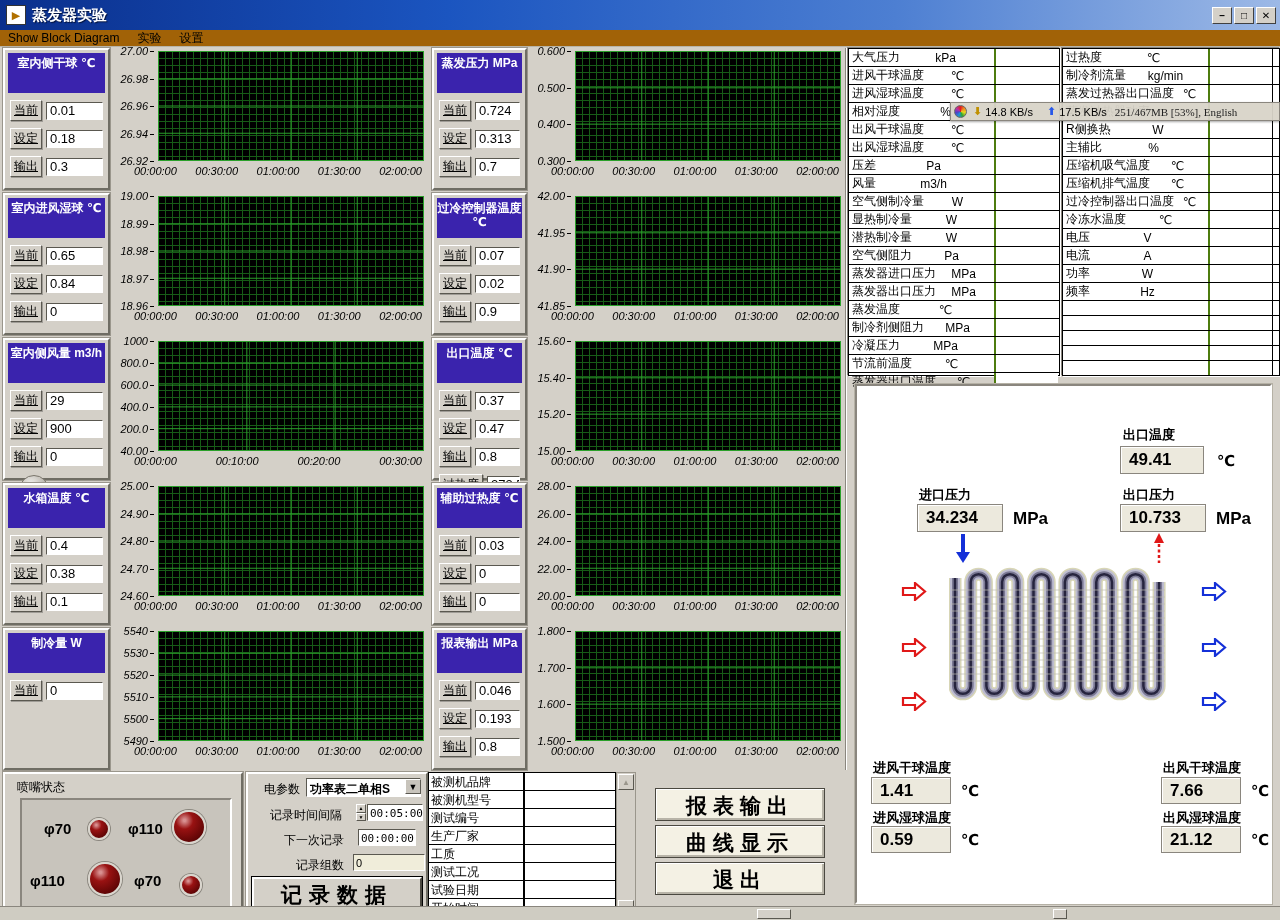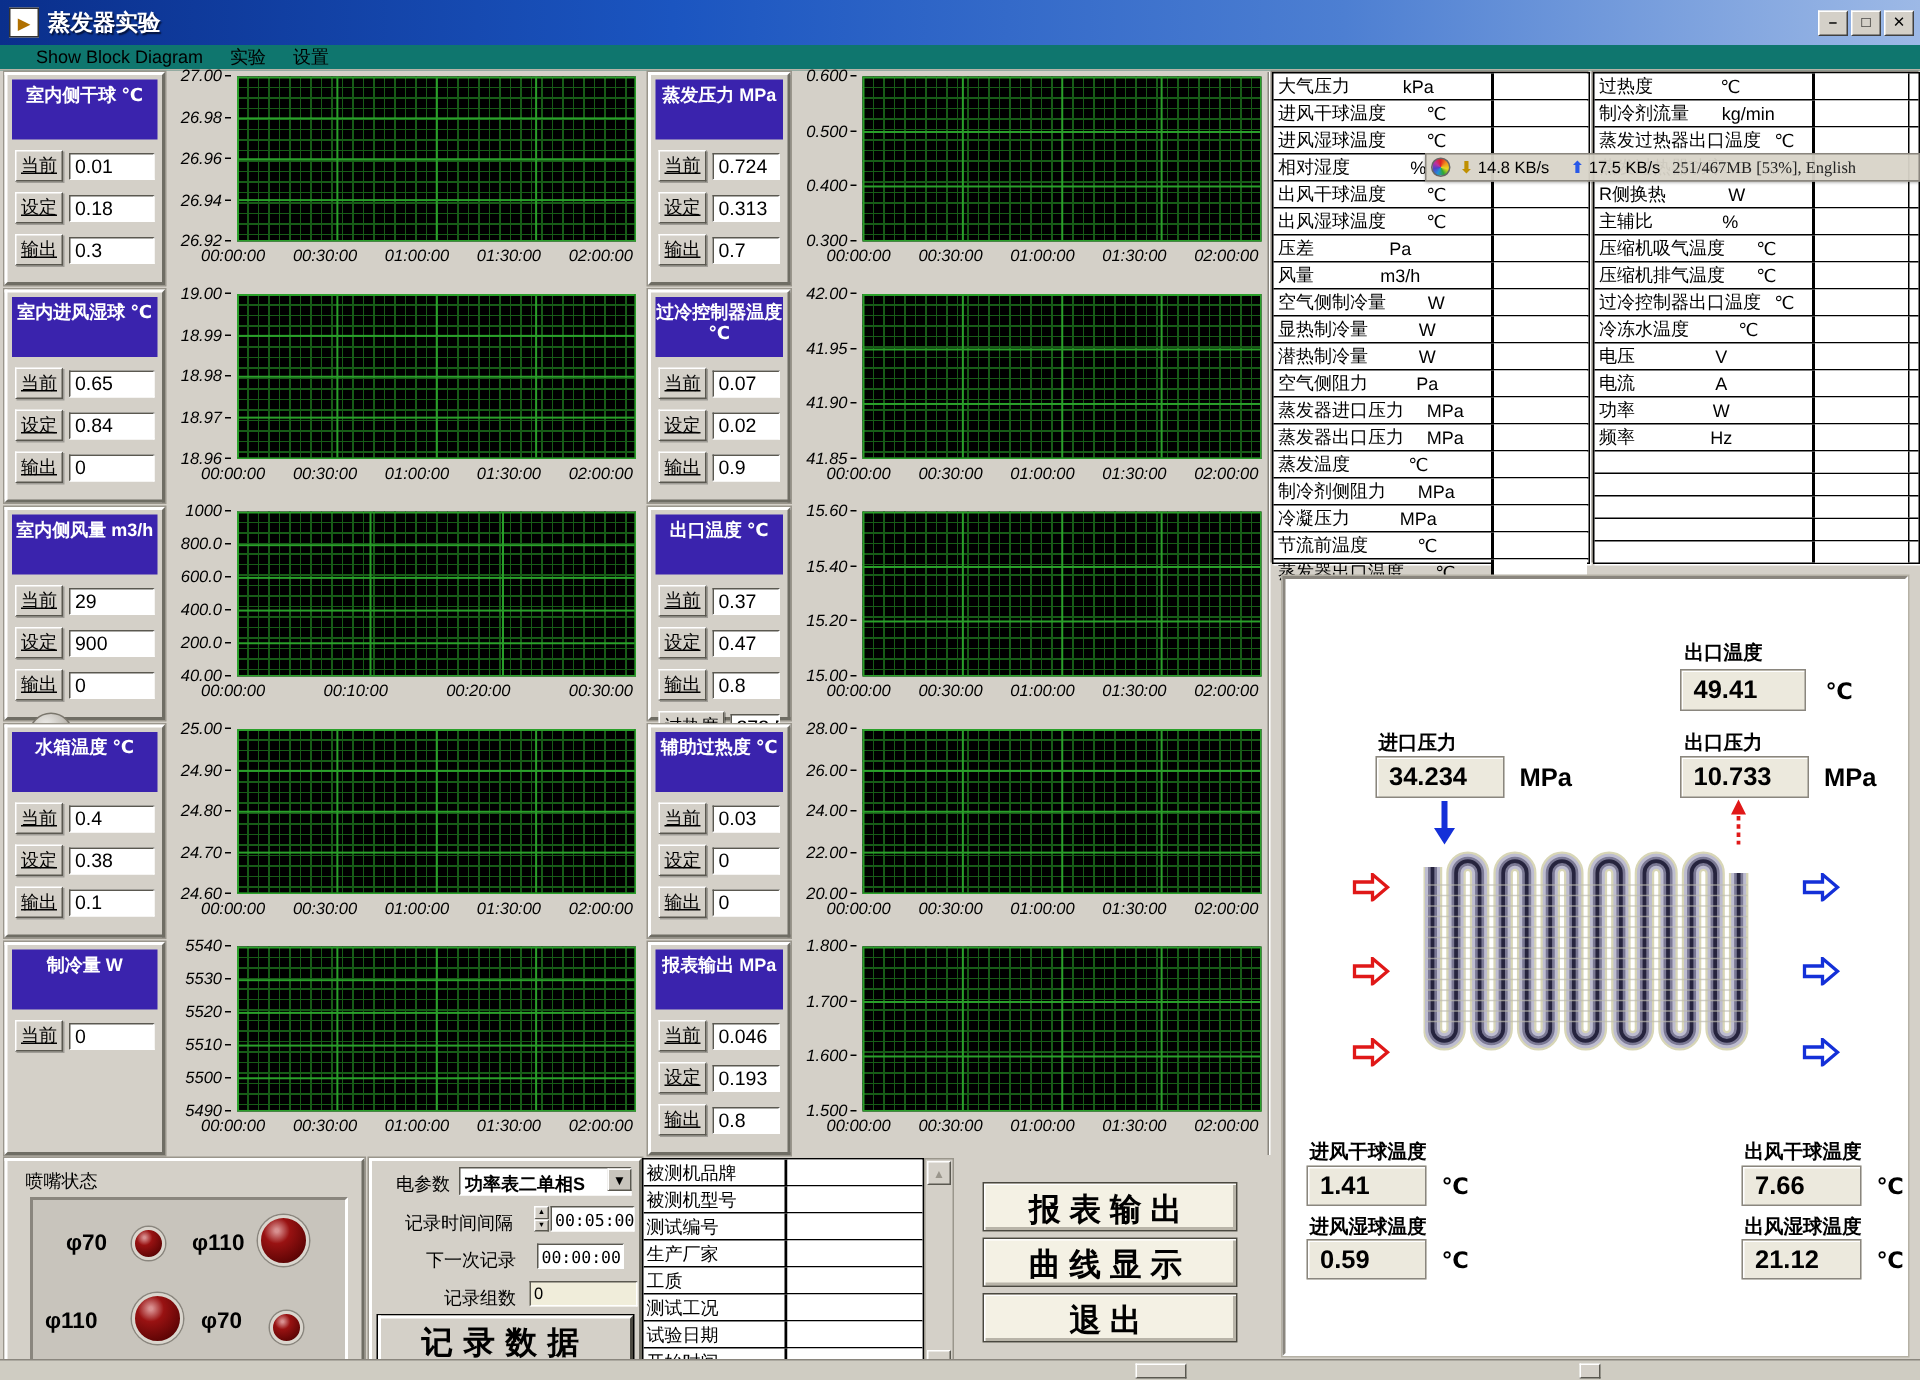--- a/index.html
+++ b/index.html
@@ -10,22 +10,22 @@
   
   .titlebar { position:absolute; left:0; top:0; width:1280px; height:30px;
     background:linear-gradient(90deg,#0a2f8c 0%,#1b55c0 35%,#4d7fd2 70%,#9db9e6 100%);
     display:flex; align-items:center; padding:0 4px; }
   .app-icon { width:20px; height:20px; background:#fff; border:1px solid #333; margin:0 6px 0 2px;
     display:flex; align-items:center; justify-content:center; font-size:11px; color:#b07000; }
   .title-text { color:#fff; font-weight:bold; font-size:15px; text-shadow:1px 1px 1px #04123a; }
   .winbtns { margin-left:auto; display:flex; gap:2px; }
   .winbtn { width:20px; height:17px; background:#d4d0c8; border:1px solid; border-color:#fff #404040 #404040 #fff;
     font-size:10px; font-weight:bold; color:#000; display:flex; align-items:center; justify-content:center; }
-  .menubar { position:absolute; left:0; top:30px; width:1280px; height:17px; background:#0f766e;
-    border-bottom:1px solid #b8b4a8; display:flex; align-items:center; gap:18px; padding-left:24px; font-size:12px; }
+  .menubar { position:absolute; left:0; top:30px; width:1280px; height:17px; background:#a16207;
+    border-bottom:1px solid #b8b4a8; display:flex; align-items:center; gap:18px; padding-left:8px; font-size:12px; }
   .menu-item { white-space:nowrap; }
 
   
   .band { position:absolute; left:0; width:848px; height:142px; }
   .cpanel { position:absolute; top:0; height:142px; background:#d4d0c8;
     border:2px solid; border-color:#fff #6f6d64 #6f6d64 #fff; box-shadow:0 0 0 1px #9a968c; }
   .cpanel-head { margin:3px; height:40px; background:#3a23ad; color:#fff; font-weight:bold;
     font-size:12px; text-align:center; padding-top:3px; line-height:14px; }
   .frow { display:flex; align-items:center; margin:7px 5px 0 5px; gap:4px; }
   .fbtn { background:#d4d0c8; border:1px solid; border-color:#fff #5a5850 #5a5850 #fff;
@@ -53,21 +53,21 @@
   .ylabels span::after { content:""; display:inline-block; width:4px; height:1px; background:#000;
     margin-left:2px; vertical-align:3px; }
   .xlabels { position:absolute; left:22px; top:117px; right:6px; display:flex; justify-content:space-between; }
   .xlabels span { font-size:11px; white-space:nowrap; }
 
   
   .mtable { position:absolute; top:48px; height:328px; background:#fff; border:1px solid #000;
     box-shadow:1px 1px 0 #fff, -1px -1px 0 #8a867e; display:flex; flex-direction:column; }
   .mrow { display:flex; flex:1; border-bottom:1px solid #000; }
   .mrow:last-child { border-bottom:none; }
-  .mlabel { width:147px; border-right:2px solid #000000; font-size:12px; display:flex;
+  .mlabel { width:147px; border-right:2px solid #4d7c0f; font-size:12px; display:flex;
     align-items:center; padding:0 3px; white-space:nowrap; overflow:hidden; }
   .mlabel .u { flex:1; text-align:center; font-size:12px; }
   .mval { width:62px; background:#fff; }
   .msliver { width:6px; border-left:1px solid #000; }
   .vsep { position:absolute; left:845px; top:48px; width:2px; height:722px;
     border-left:1px solid #8a867e; border-right:1px solid #fff; }
 
   
   .overlay { position:absolute; left:950px; top:102px; width:330px; height:19px;
     background:rgba(216,212,200,.95); border:1px solid #8a867e; box-shadow:0 1px 2px rgba(0,0,0,.35);

